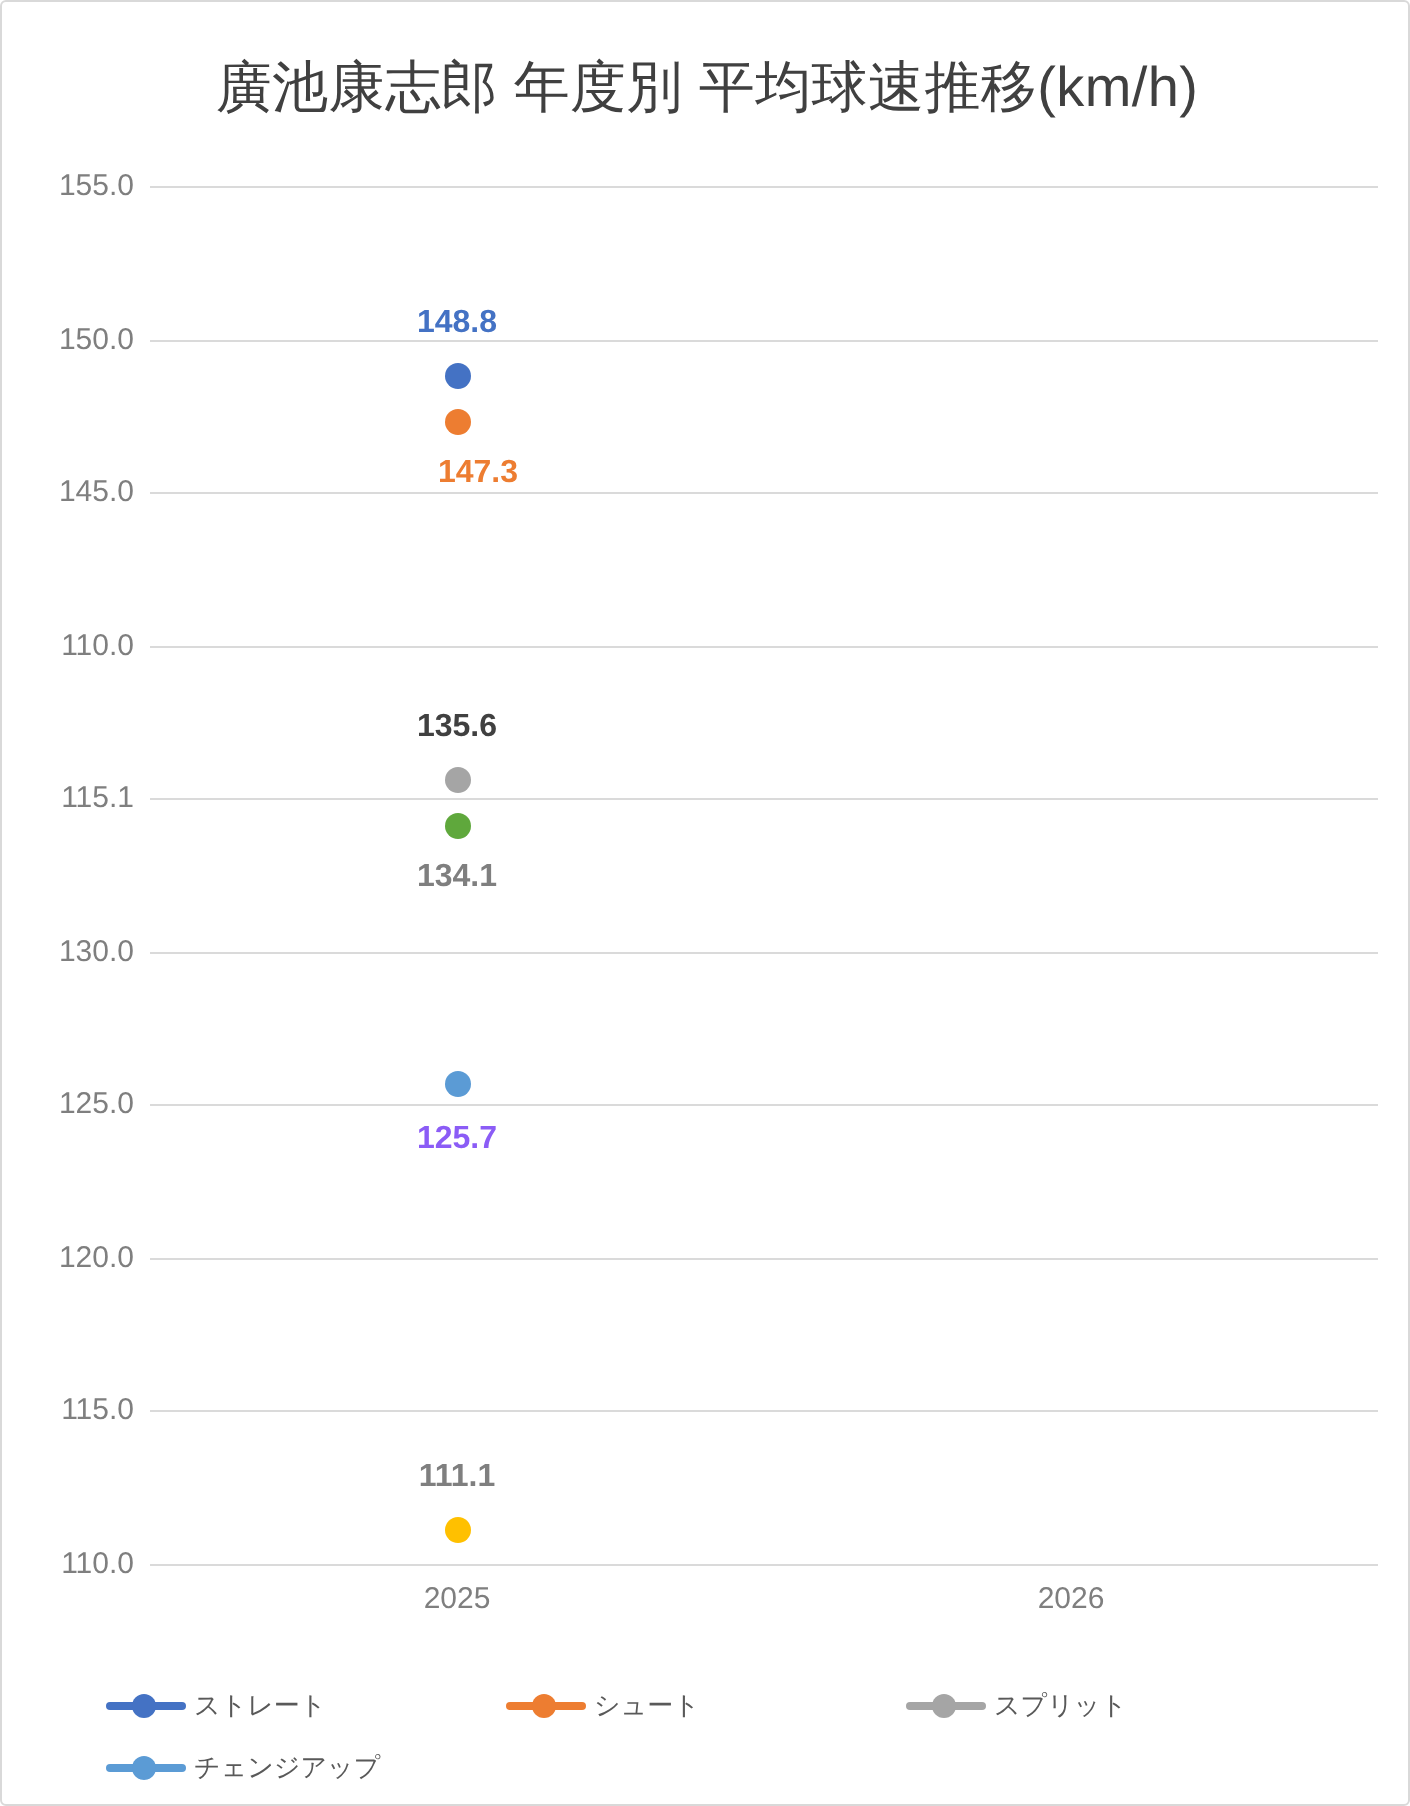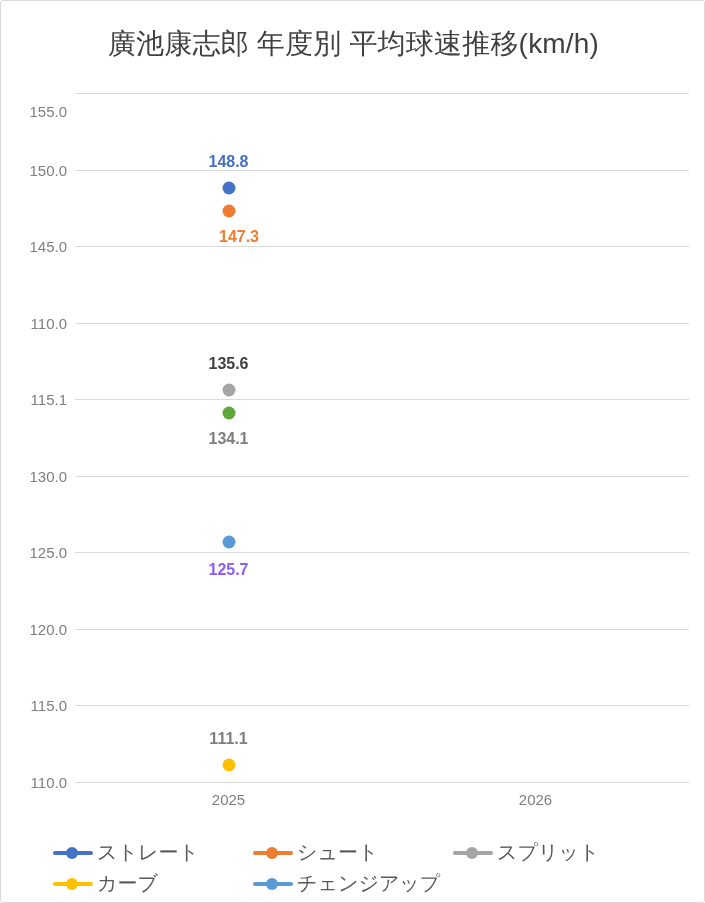--- a/index.html
+++ b/index.html
@@ -121,34 +121,34 @@
   }
   .legend-key .ldot {
     position: absolute;
     left: 13px;
     top: 1px;
     width: 12px;
     height: 12px;
     border-radius: 50%;
   }
   .legend-label {
-    font-size: 20px;
+    font-size: 13px;
     color: #595959;
     white-space: nowrap;
   }
 </style>
 </head>
 <body>
 
 <div class="chart-frame">
 
   <div class="chart-title">廣池康志郎 年度別 平均球速推移(km/h)</div>
 
   <div class="ytick-holder" id="ytick-holder">
-      <div class="ytick-label" style="top: 18px;">155.0</div>
+      <div class="ytick-label" style="top: 0px;">155.0</div>
       <div class="ytick-label" style="top: 76.5556px;">150.0</div>
       <div class="ytick-label" style="top: 153.111px;">145.0</div>
       <div class="ytick-label" style="top: 229.667px;">110.0</div>
       <div class="ytick-label" style="top: 306.222px;">115.1</div>
       <div class="ytick-label" style="top: 382.778px;">130.0</div>
       <div class="ytick-label" style="top: 459.333px;">125.0</div>
       <div class="ytick-label" style="top: 535.889px;">120.0</div>
       <div class="ytick-label" style="top: 612.444px;">115.0</div>
       <div class="ytick-label" style="top: 689px;">110.0</div>
     </div>
@@ -200,27 +200,20 @@
       </div>
       <div class="legend-item">
         <span class="legend-key">
           <span class="lline" style="background: rgb(165, 165, 165);"></span>
           <span class="ldot" style="background: rgb(165, 165, 165);"></span>
         </span>
         <span class="legend-label">スプリット</span>
       </div>
       <div class="legend-item">
         <span class="legend-key">
-          <span class="lline" style="background: rgb(255, 192, 0);"></span>
-          <span class="ldot" style="background: rgb(255, 192, 0);"></span>
-        </span>
-        <span class="legend-label">カーブ</span>
-      </div>
-      <div class="legend-item">
-        <span class="legend-key">
           <span class="lline" style="background: rgb(91, 155, 213);"></span>
           <span class="ldot" style="background: rgb(91, 155, 213);"></span>
         </span>
         <span class="legend-label">チェンジアップ</span>
       </div>
     </div>
 
 </div>
 
 </body></html>

